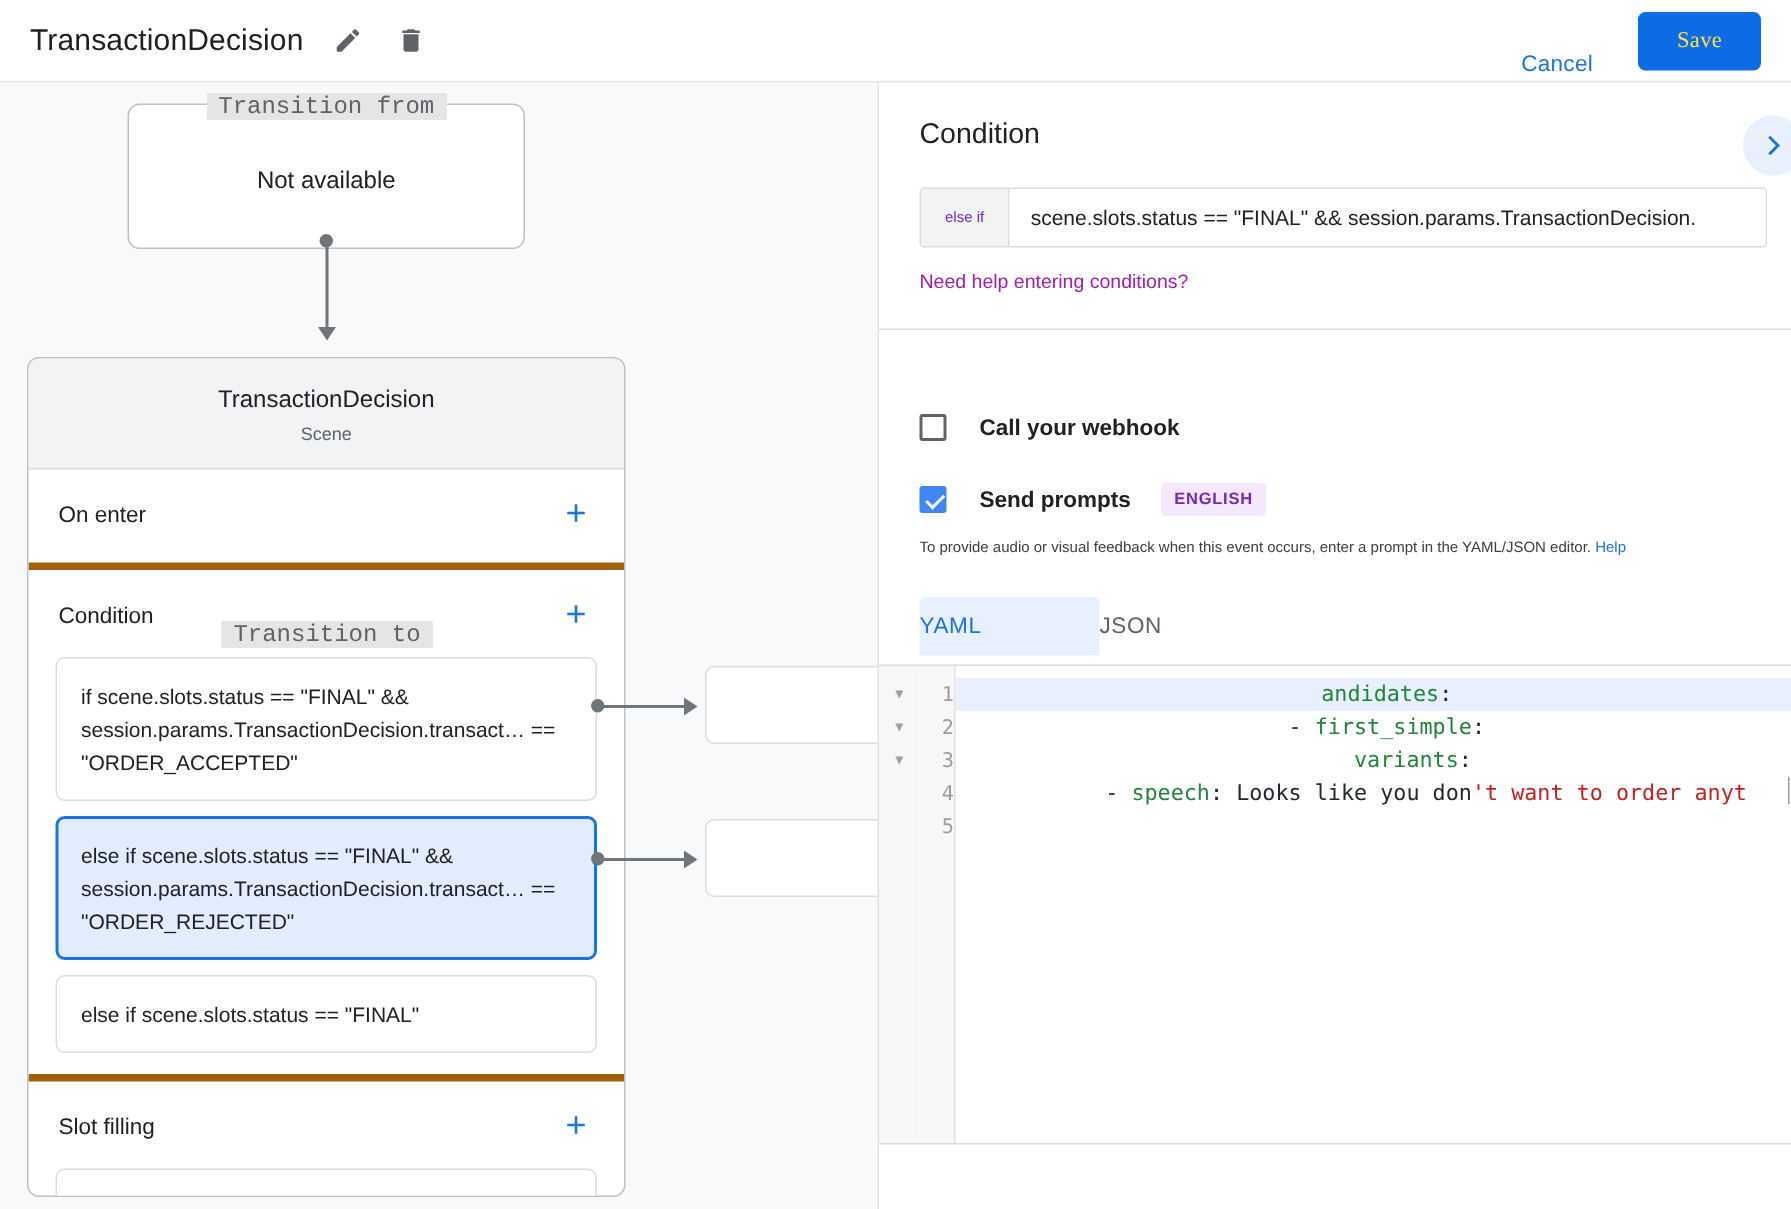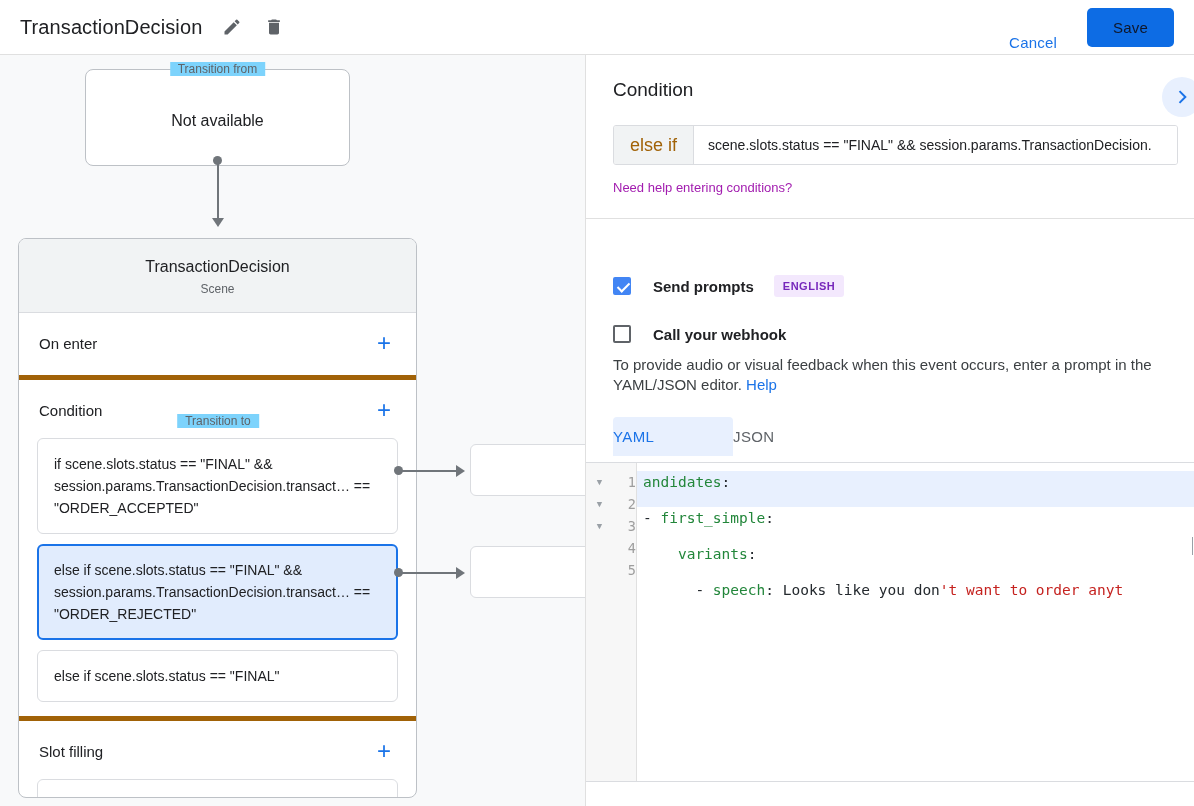--- a/index.html
+++ b/index.html
@@ -27,38 +27,39 @@
   }
   .header-icon svg { width: 20px; height: 20px; fill: #5f6368; }
   .header-spacer { flex: 1; }
   .btn-cancel {
     color: #1a73e8; font-size: 15px; font-weight: 500; background: none;
     border: none; cursor: pointer; padding: 8px 14px; letter-spacing: .2px;
     font-family: inherit;
     margin-top: 31px;
   }
   .btn-save {
-    background: #0d6ce4; color: #0f172a; font-size: 15px; font-weight: 500;
+    background: #0d6ce4; color: #fde047; font-size: 15px; font-weight: 500;
     border: none; border-radius: 5px; padding: 11px 26px; margin-left: 16px;
-    cursor: pointer; letter-spacing: .2px; font-family: Liberation Sans, sans-serif;
+    cursor: pointer; letter-spacing: .2px; font-family: Liberation Serif, serif;
   }
 
   
   .canvas {
     position: absolute; left: 0; top: 55px; width: 585px; height: 751px;
     background: #f8f9fa; overflow: hidden;
   }
   .fieldset-box {
     position: absolute; border: 1px solid #bdc1c6; border-radius: 8px;
     background: #ffffff;
   }
   .fieldset-legend {
     position: absolute; top: -8px; left: 50%; transform: translateX(-50%);
-    background: #7dd3fc; padding: 0 8px; font-size: 12px; color: #5f6368;
+    background: #e5e5e5; padding: 0 8px; font-size: 16px; color: #5f6368;
     white-space: nowrap;
+    font-family: Liberation Mono, monospace;
   }
   #from-box { left: 85px; top: 14px; width: 265px; height: 97px; }
   #from-box .from-text {
     position: absolute; top: 42px; left: 0; width: 100%;
     text-align: center; font-size: 16px; color: #202124;
   }
   .conn-dot {
     position: absolute; width: 9px; height: 9px; border-radius: 50%;
     background: #70757a;
   }
@@ -133,21 +134,21 @@
   }
   .chev-btn svg { width: 20px; height: 20px; fill: none; stroke: #1a73e8; stroke-width: 2.4; }
 
   .cond-row {
     display: flex; margin-top: 24px; border: 1px solid #dadce0;
     border-radius: 3px; height: 40px; overflow: hidden; width: 565px;
   }
   .cond-prefix {
     background: #f1f3f4; border-right: 1px solid #dadce0;
     display: flex; align-items: center; padding: 0 16px;
-    font-size: 18px; color: #a16207; white-space: nowrap;
+    font-size: 10px; color: #6d28d9; white-space: nowrap;
   }
   .cond-input {
     flex: 1; border: none; outline: none; padding: 0 14px; font-size: 14px;
     color: #202124; font-family: inherit; background: #fff;
   }
   .help-link {
     display: inline-block; margin-top: 15px; color: #a21caf;
     font-size: 13px; cursor: pointer; text-decoration: none;
   }
 
@@ -169,21 +170,21 @@
   }
   .check-label {
     margin-left: 22px; font-size: 15px; color: #202124; font-weight: 700;
   }
   .lang-badge {
     margin-left: 20px; background: #f3e8fd; color: #7627bb;
     font-size: 11px; font-weight: 700; letter-spacing: .5px;
     padding: 5px 9px; border-radius: 3px;
   }
   .desc {
-    margin-top: 12px; font-size: 15px; color: #3c4043; line-height: 20px;
+    margin-top: 12px; font-size: 10px; color: #3c4043; line-height: 20px;
     max-width: 560px;
   }
   .desc a { color: #1a73e8; text-decoration: none; cursor: pointer; }
 
   .tabs { display: flex; margin-top: 22px; }
   .tab {
     font-size: 15px; font-weight: 500; letter-spacing: .4px;
     padding: 11px 0; width: 120px; text-align: left; cursor: pointer;
     color: #5f6368; border-radius: 4px 4px 0 0;
   }
@@ -202,21 +203,21 @@
   .fold-arrow {
     height: 22px; display: flex; align-items: center; justify-content: center;
     color: #9aa0a6; font-size: 9px; cursor: pointer;
   }
   .ed-gutter {
     width: 24px; background: #f7f7f7; border-right: 1px solid #e0e0e0;
     padding-top: 8px; text-align: right; color: #9e9e9e; font-size: 13.5px;
   }
   .gut-num { height: 22px; line-height: 22px; }
   .ed-code { flex: 1; padding-top: 8px; overflow: hidden; white-space: nowrap; }
-  .code-line { height: 36px; line-height: 22px; padding-left: 6px; }
+  .code-line { height: 22px; line-height: 22px; padding-left: 18px; text-align: center; }
   .code-line.hl { background: #e8f0fe; }
   .tok-key { color: #22863a; }
   .tok-plain { color: #24292e; }
   .tok-str { color: #c5221f; }
   .tok-punct { color: #24292e; }
   .caret {
     position: absolute; width: 1px; height: 18px; background: #9aa0a6;
     right: 1px; top: 74px;
   }
 </style>
@@ -312,28 +313,28 @@
         <div class="cond-prefix">else if</div>
         <input class="cond-input" type="text" value="scene.slots.status == &quot;FINAL&quot; &amp;&amp; session.params.TransactionDecision." style="">
       </div>
 
       <a class="help-link">Need help entering conditions?</a>
     </div>
 
     <div class="panel-section panel-bottom">
 
       <div class="check-row">
+        <div class="cb"></div>
+        <div class="check-label">Call your webhook</div>
+      </div>
+
+      <div class="check-row">
         <div class="cb checked"></div>
         <div class="check-label">Send prompts</div>
         <div class="lang-badge">ENGLISH</div>
-      </div>
-
-      <div class="check-row">
-        <div class="cb"></div>
-        <div class="check-label">Call your webhook</div>
       </div>
 
       <div class="desc">
         <span>To provide audio or visual feedback when this event occurs, enter a prompt in the YAML/JSON editor.</span>
         <a>Help</a>
       </div>
 
       <div class="tabs">
         <div class="tab active">YAML</div>
         <div class="tab">JSON</div>

